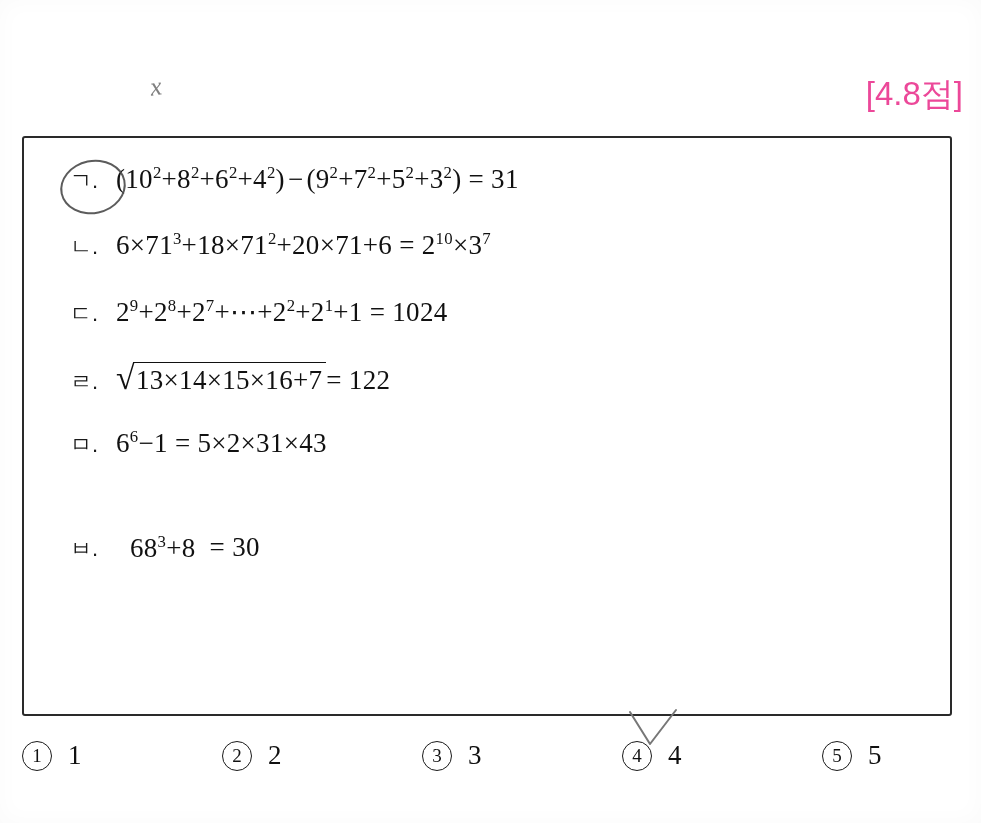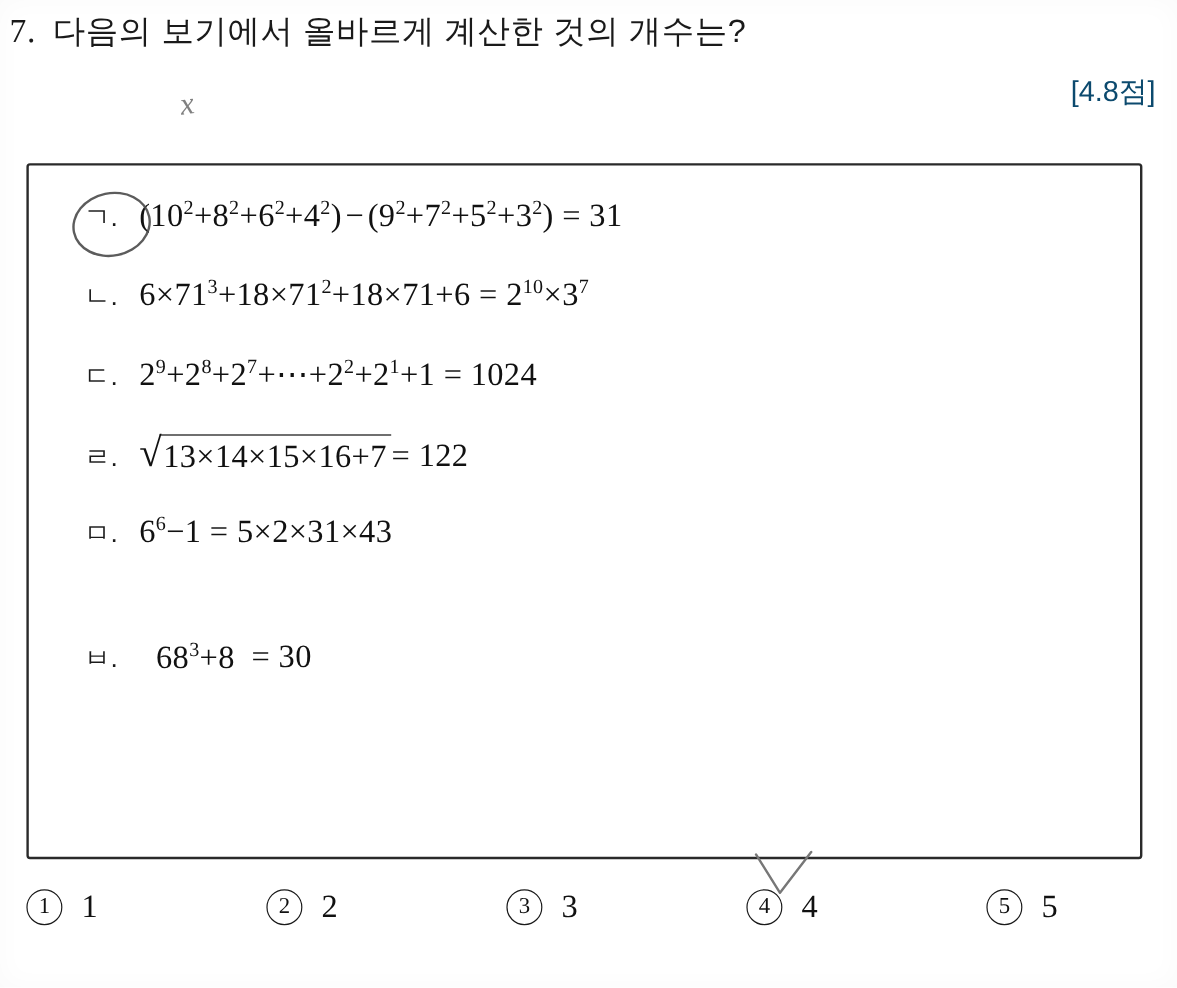--- a/index.html
+++ b/index.html
@@ -37,24 +37,24 @@
   }
   .q-number {
     font-family: "Liberation Serif", serif;
     font-size: 28px;
   }
   .q-text { margin-left: 6px; }
 
   .points {
     position: absolute;
     right: 18px;
-    top: 60px;
+    top: 72px;
     font-family: "Liberation Sans", sans-serif;
-    font-size: 24px;
-    color: #0c4a6e;
+    font-size: 33px;
+    color: #ec4899;
   }
 
   
   .handwritten-x {
     position: absolute;
     left: 150px;
     top: 72px;
     font-family: "Liberation Serif", serif;
     font-style: italic;
     font-size: 26px;
@@ -206,44 +206,40 @@
     width: 981px; height: 823px;
     pointer-events: none;
     box-shadow: inset 0 0 24px rgba(0,0,0,0.025);
   }
 </style>
 </head>
 <body>
 
 <div class="page">
 
-  <div class="question-line">
-    <span class="q-number">7.</span>
-    <span class="q-text">다음의 보기에서 올바르게 계산한 것의 개수는?</span>
-  </div>
 
   <div class="handwritten-x">x</div>
 
   <div class="points">[4.8점]</div>
 
   <div class="box">
     <div class="items">
 
       <div class="item">
         <div class="circle-mark"></div>
         <span class="item-label">ㄱ.</span>
         <span class="expr">
           <span>(10</span><sup>2</sup><span>+8</span><sup>2</sup><span>+6</span><sup>2</sup><span>+4</span><sup>2</sup><span>)</span><span class="op">−</span><span>(9</span><sup>2</sup><span>+7</span><sup>2</sup><span>+5</span><sup>2</sup><span>+3</span><sup>2</sup><span>)</span>&nbsp;<span>= 31</span>
         </span>
       </div>
 
       <div class="item">
         <span class="item-label">ㄴ.</span>
         <span class="expr">
-          <span>6×71</span><sup>3</sup><span>+18×71</span><sup>2</sup><span>+18×71+6</span>&nbsp;<span>= 2</span><sup>10</sup><span>×3</span><sup>7</sup>
+          <span>6×71</span><sup>3</sup><span>+18×71</span><sup>2</sup><span>+20×71+6</span>&nbsp;<span>= 2</span><sup>10</sup><span>×3</span><sup>7</sup>
         </span>
       </div>
 
       <div class="item">
         <span class="item-label">ㄷ.</span>
         <span class="expr">
           <span>2</span><sup>9</sup><span>+2</span><sup>8</sup><span>+2</span><sup>7</sup><span>+⋯+2</span><sup>2</sup><span>+2</span><sup>1</sup><span>+1</span>&nbsp;<span>= 1024</span>
         </span>
       </div>
 

